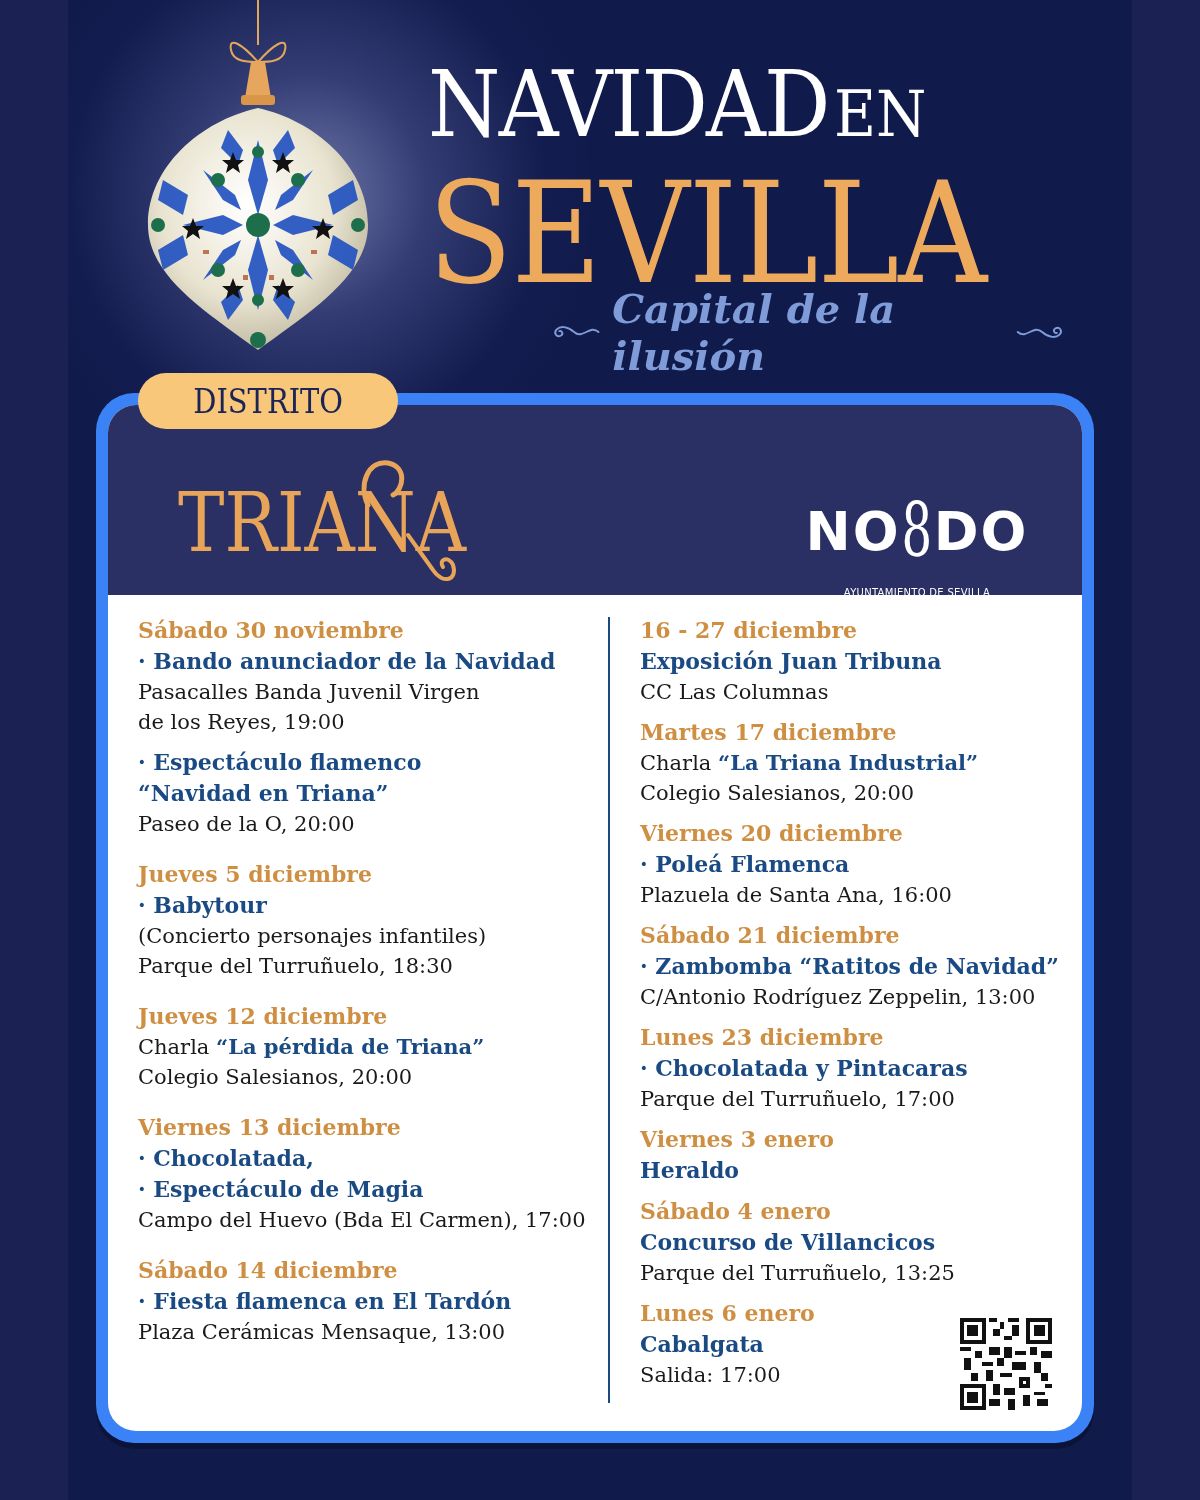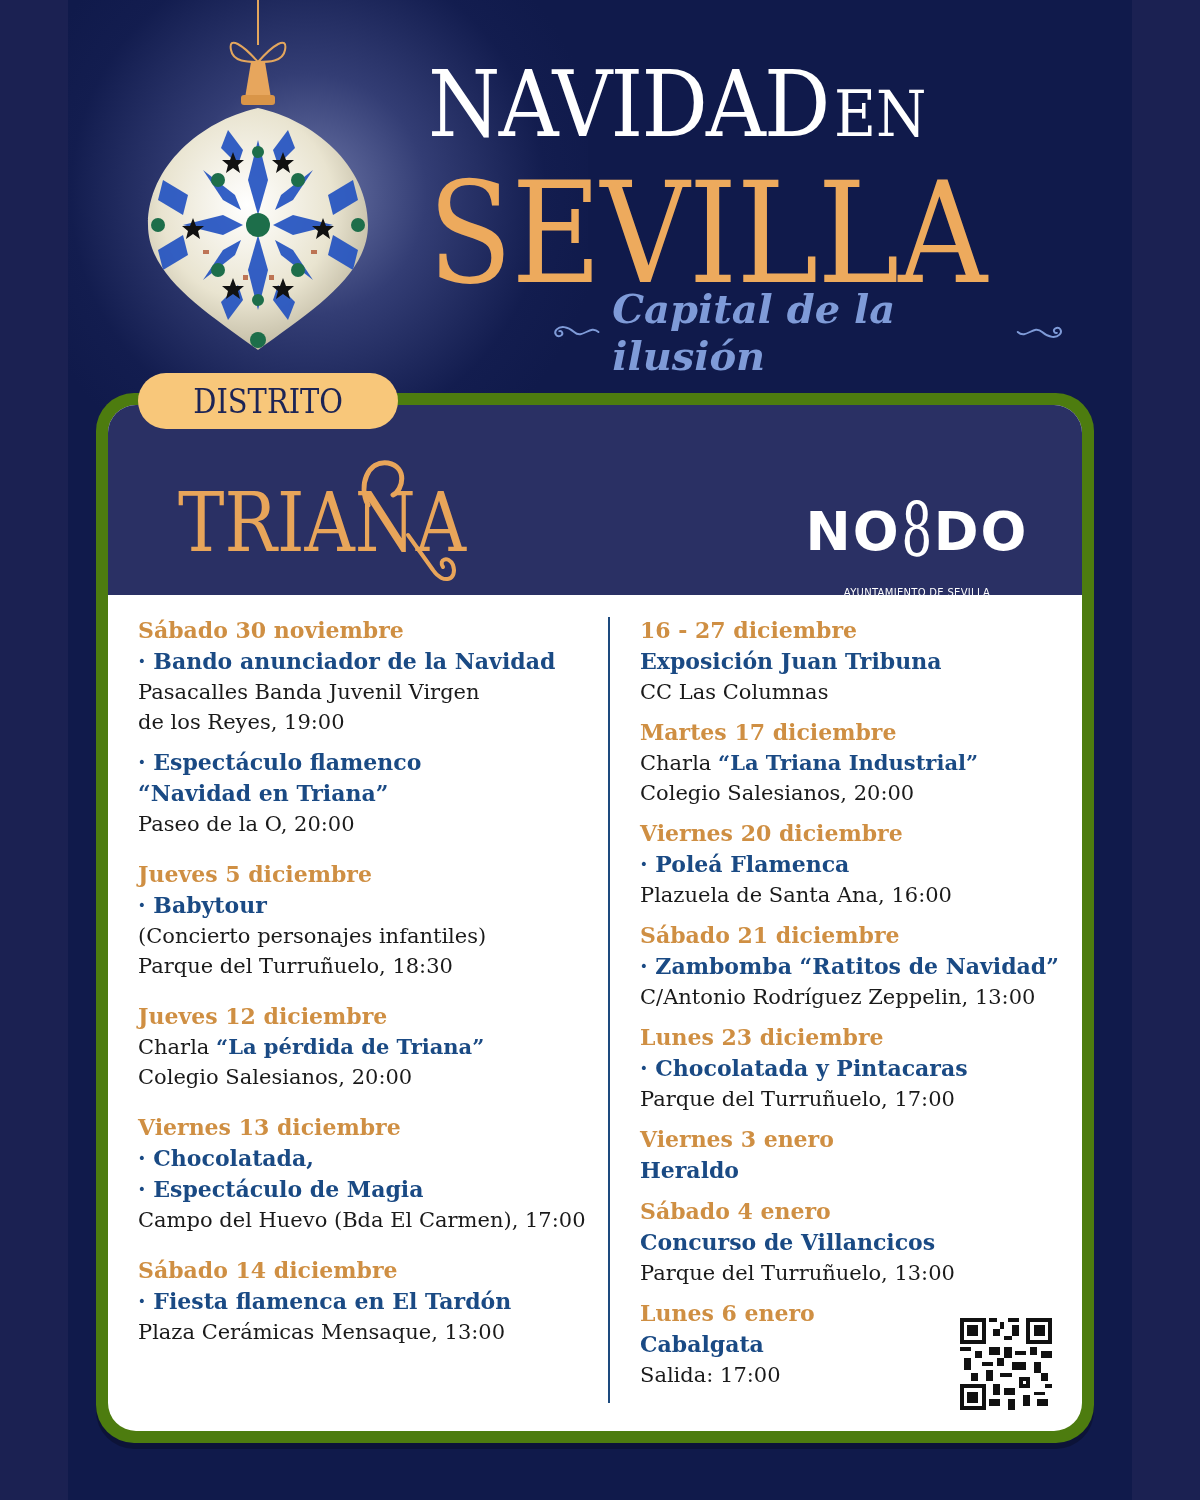--- a/index.html
+++ b/index.html
@@ -43,21 +43,21 @@
     }
     .tagline-text {
       font-family: "DejaVu Serif", serif; font-style: italic; font-weight: bold;
       font-size: 40px; color: #7f9bd8;
     }
     .flourish { width: 60px; height: 26px; }
 
     
     .card {
       position: absolute; left: 28px; top: 393px; width: 998px; height: 1050px;
-      background: #4d7c0f; border-radius: 38px;
+      background: #3b82f6; border-radius: 38px;
       box-shadow: 0 6px 0 rgba(0,0,0,0.25);
     }
     .card-inner {
       position: absolute; left: 12px; top: 12px; right: 12px; bottom: 12px;
       background: #ffffff; border-radius: 28px; overflow: hidden;
     }
     .card-header {
       position: absolute; left: 0; top: 0; right: 0; height: 190px;
       background: #2a3064;
     }
@@ -271,21 +271,21 @@
           <div class="title">· Chocolatada y Pintacaras</div>
           <div class="plain">Parque del Turruñuelo, 17:00</div>
         </div>
         <div class="event">
           <div class="date">Viernes 3 enero</div>
           <div class="title">Heraldo</div>
         </div>
         <div class="event">
           <div class="date">Sábado 4 enero</div>
           <div class="title">Concurso de Villancicos</div>
-          <div class="plain">Parque del Turruñuelo, 13:00</div>
+          <div class="plain">Parque del Turruñuelo, 13:25</div>
         </div>
         <div class="event">
           <div class="date">Lunes 6 enero</div>
           <div class="title">Cabalgata</div>
           <div class="plain">Salida: 17:00</div>
         </div>
       </div>
 
       <svg class="qr" viewBox="0 0 25 25" shape-rendering="crispEdges">
         <rect width="25" height="25" fill="#fff"></rect>

